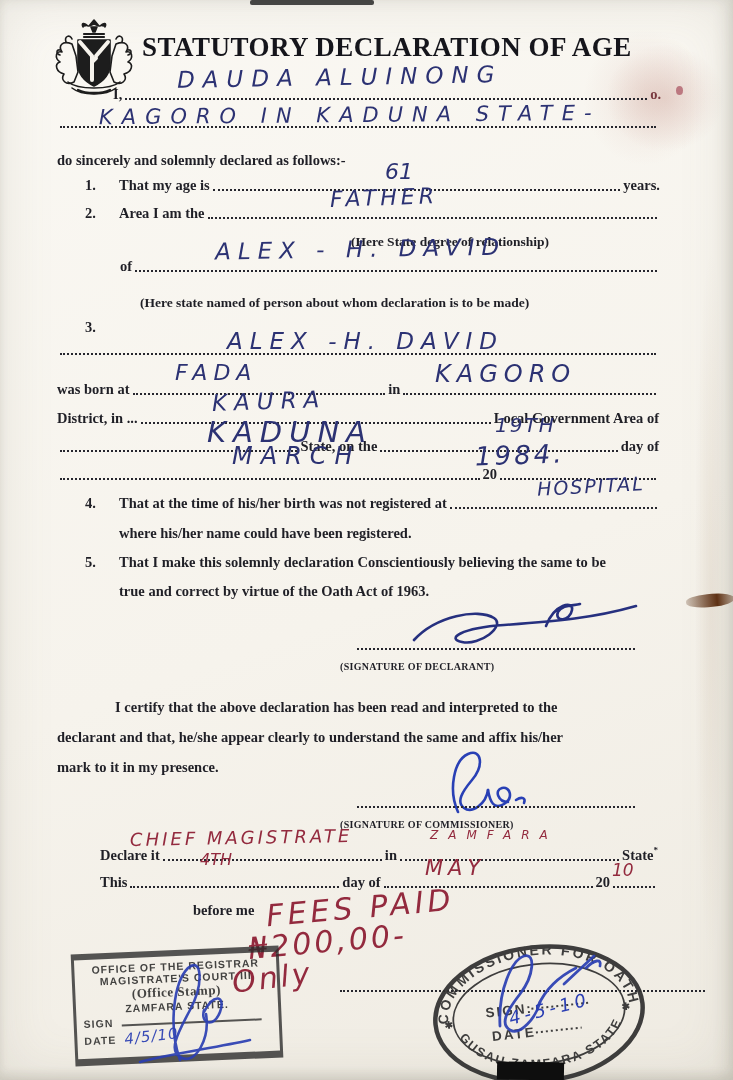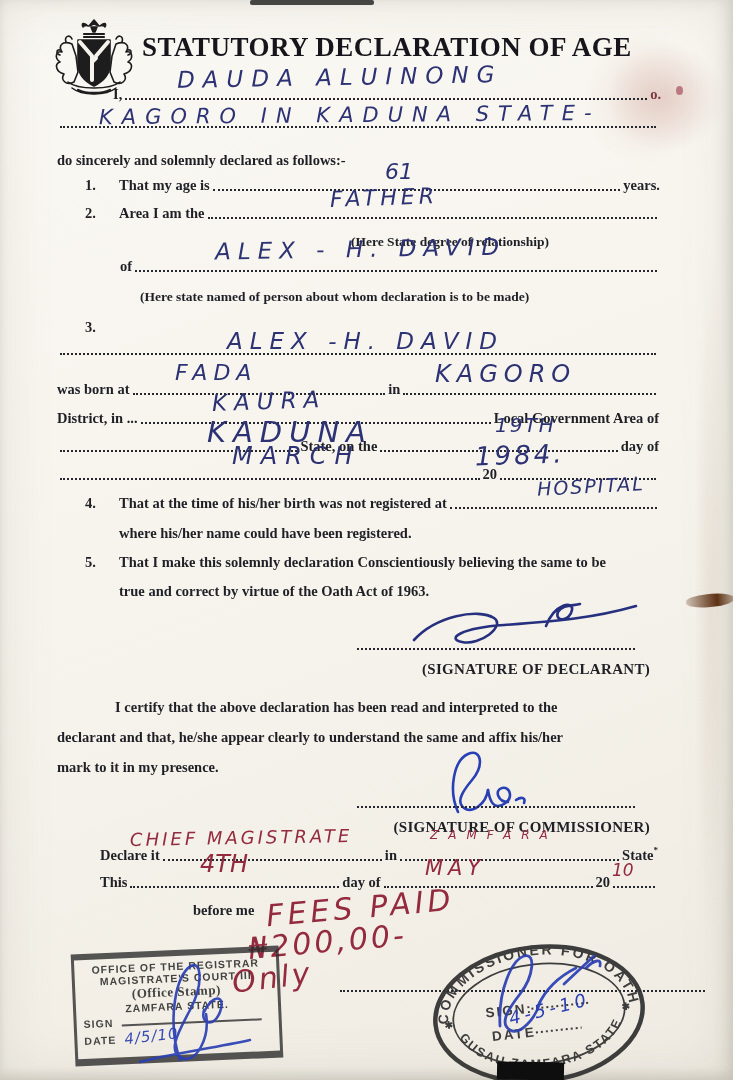--- a/index.html
+++ b/index.html
@@ -13,21 +13,21 @@
     font-family:"Liberation Serif", serif; font-weight:700; color:#1f1f26; font-size:14.5px;
   }
   .abs { position:absolute; }
   .row { position:absolute; display:flex; align-items:flex-end; }
   .t { white-space:pre; }
   .num { width:34px; flex:none; }
   .dots { flex:1 1 auto; min-width:12px; border-bottom:2.2px dotted #26262e; margin:0 3px 3px 3px; height:2px; }
   .dots.fix { flex:none; }
   .dotline { position:absolute; border-bottom:2.2px dotted #26262e; height:0; }
   .note { position:absolute; font-size:13.5px; }
-  .cap { position:absolute; text-align:right; font-size:15px; letter-spacing:.3px; }
+  .cap { position:absolute; text-align:left; font-size:10px; letter-spacing:.3px; }
   .hw { position:absolute; font-family:"DejaVu Sans", sans-serif; font-style:italic; font-weight:400;
         color:#2c3273; white-space:nowrap; line-height:1; }
   .hw-red { color:#932a3e; }
   .hw-blue { color:#2b3fb3; }
   .title { position:absolute; font-size:27px; letter-spacing:.5px; color:#15151b; }
   .stamp-box { position:absolute; left:73px; top:950px; width:208px; height:112px;
     border:3px solid rgba(42,42,42,.85); border-top-width:6px; border-bottom-width:7px;
     transform:rotate(-2.5deg); padding:4px 7px 2px; box-sizing:border-box;
     font-family:"Liberation Sans", sans-serif; font-size:10.5px; letter-spacing:1px;
     color:rgba(38,38,38,.92); text-align:center; opacity:.93; }
@@ -107,21 +107,21 @@
   </div>
 
   <div class="note" style="left:280px; top:234px; width:340px; text-align:center;">(Here State degree of relationship)</div>
 
   <div class="row" style="left:120px; top:258px; width:540px;">
     <span class="t">of</span>
     <span class="dots"></span>
     <span class="hw" style="left:95px; top:-20px; font-size:23px; letter-spacing:7px; transform:rotate(-1deg);">ALEX - H. DAVID</span>
   </div>
 
-  <div class="note" style="left:140px; top:289px;">(Here state named  of person  about whom declaration is to be made)</div>
+  <div class="note" style="left:140px; top:295px;">(Here state named  of person  about whom declaration is to be made)</div>
 
   <div class="row" style="left:85px; top:319px; width:575px;">
     <span class="num">3.</span>
   </div>
 
   <div class="row" style="left:57px; top:351px; width:602px;">
     <span class="dots"></span>
     <span class="hw" style="left:170px; top:-21px; font-size:23px; letter-spacing:7px;">ALEX -H. DAVID</span>
   </div>
 
@@ -211,21 +211,21 @@
     <span class="hw hw-red" style="left:330px; top:-16px; font-size:12px; letter-spacing:10px;">ZAMFARA</span>
   </div>
 
   <div class="row" style="left:100px; top:874px; width:558px;">
     <span class="t">This</span>
     <span class="dots"></span>
     <span class="t">day of</span>
     <span class="dots"></span>
     <span class="t">20</span>
     <span class="dots fix" style="width:42px;"></span>
-    <span class="hw hw-red" style="left:100px; top:-22px; font-size:24px;">4TH</span>
+    <span class="hw hw-red" style="left:100px; top:-22px; font-size:16px;">4TH</span>
     <span class="hw hw-red" style="left:325px; top:-16px; font-size:21px; letter-spacing:5px;">MAY</span>
     <span class="hw hw-red" style="left:512px; top:-12px; font-size:17px;">10</span>
   </div>
 
   <div class="abs" style="left:193px; top:902px;">before me</div>
   <div class="hw hw-red" style="left:266px; top:893px; font-size:30px; letter-spacing:4px; transform:rotate(-5deg);">FEES PAID</div>
   <div class="hw hw-red" style="left:248px; top:927px; font-size:30px; letter-spacing:3px; transform:rotate(-5deg);">₦200,00-</div>
   <div class="hw hw-red" style="left:232px; top:963px; font-size:30px; letter-spacing:3px; transform:rotate(-7deg);">Only</div>
 
   <div class="dotline" style="left:340px; top:990px; width:365px;"></div>

